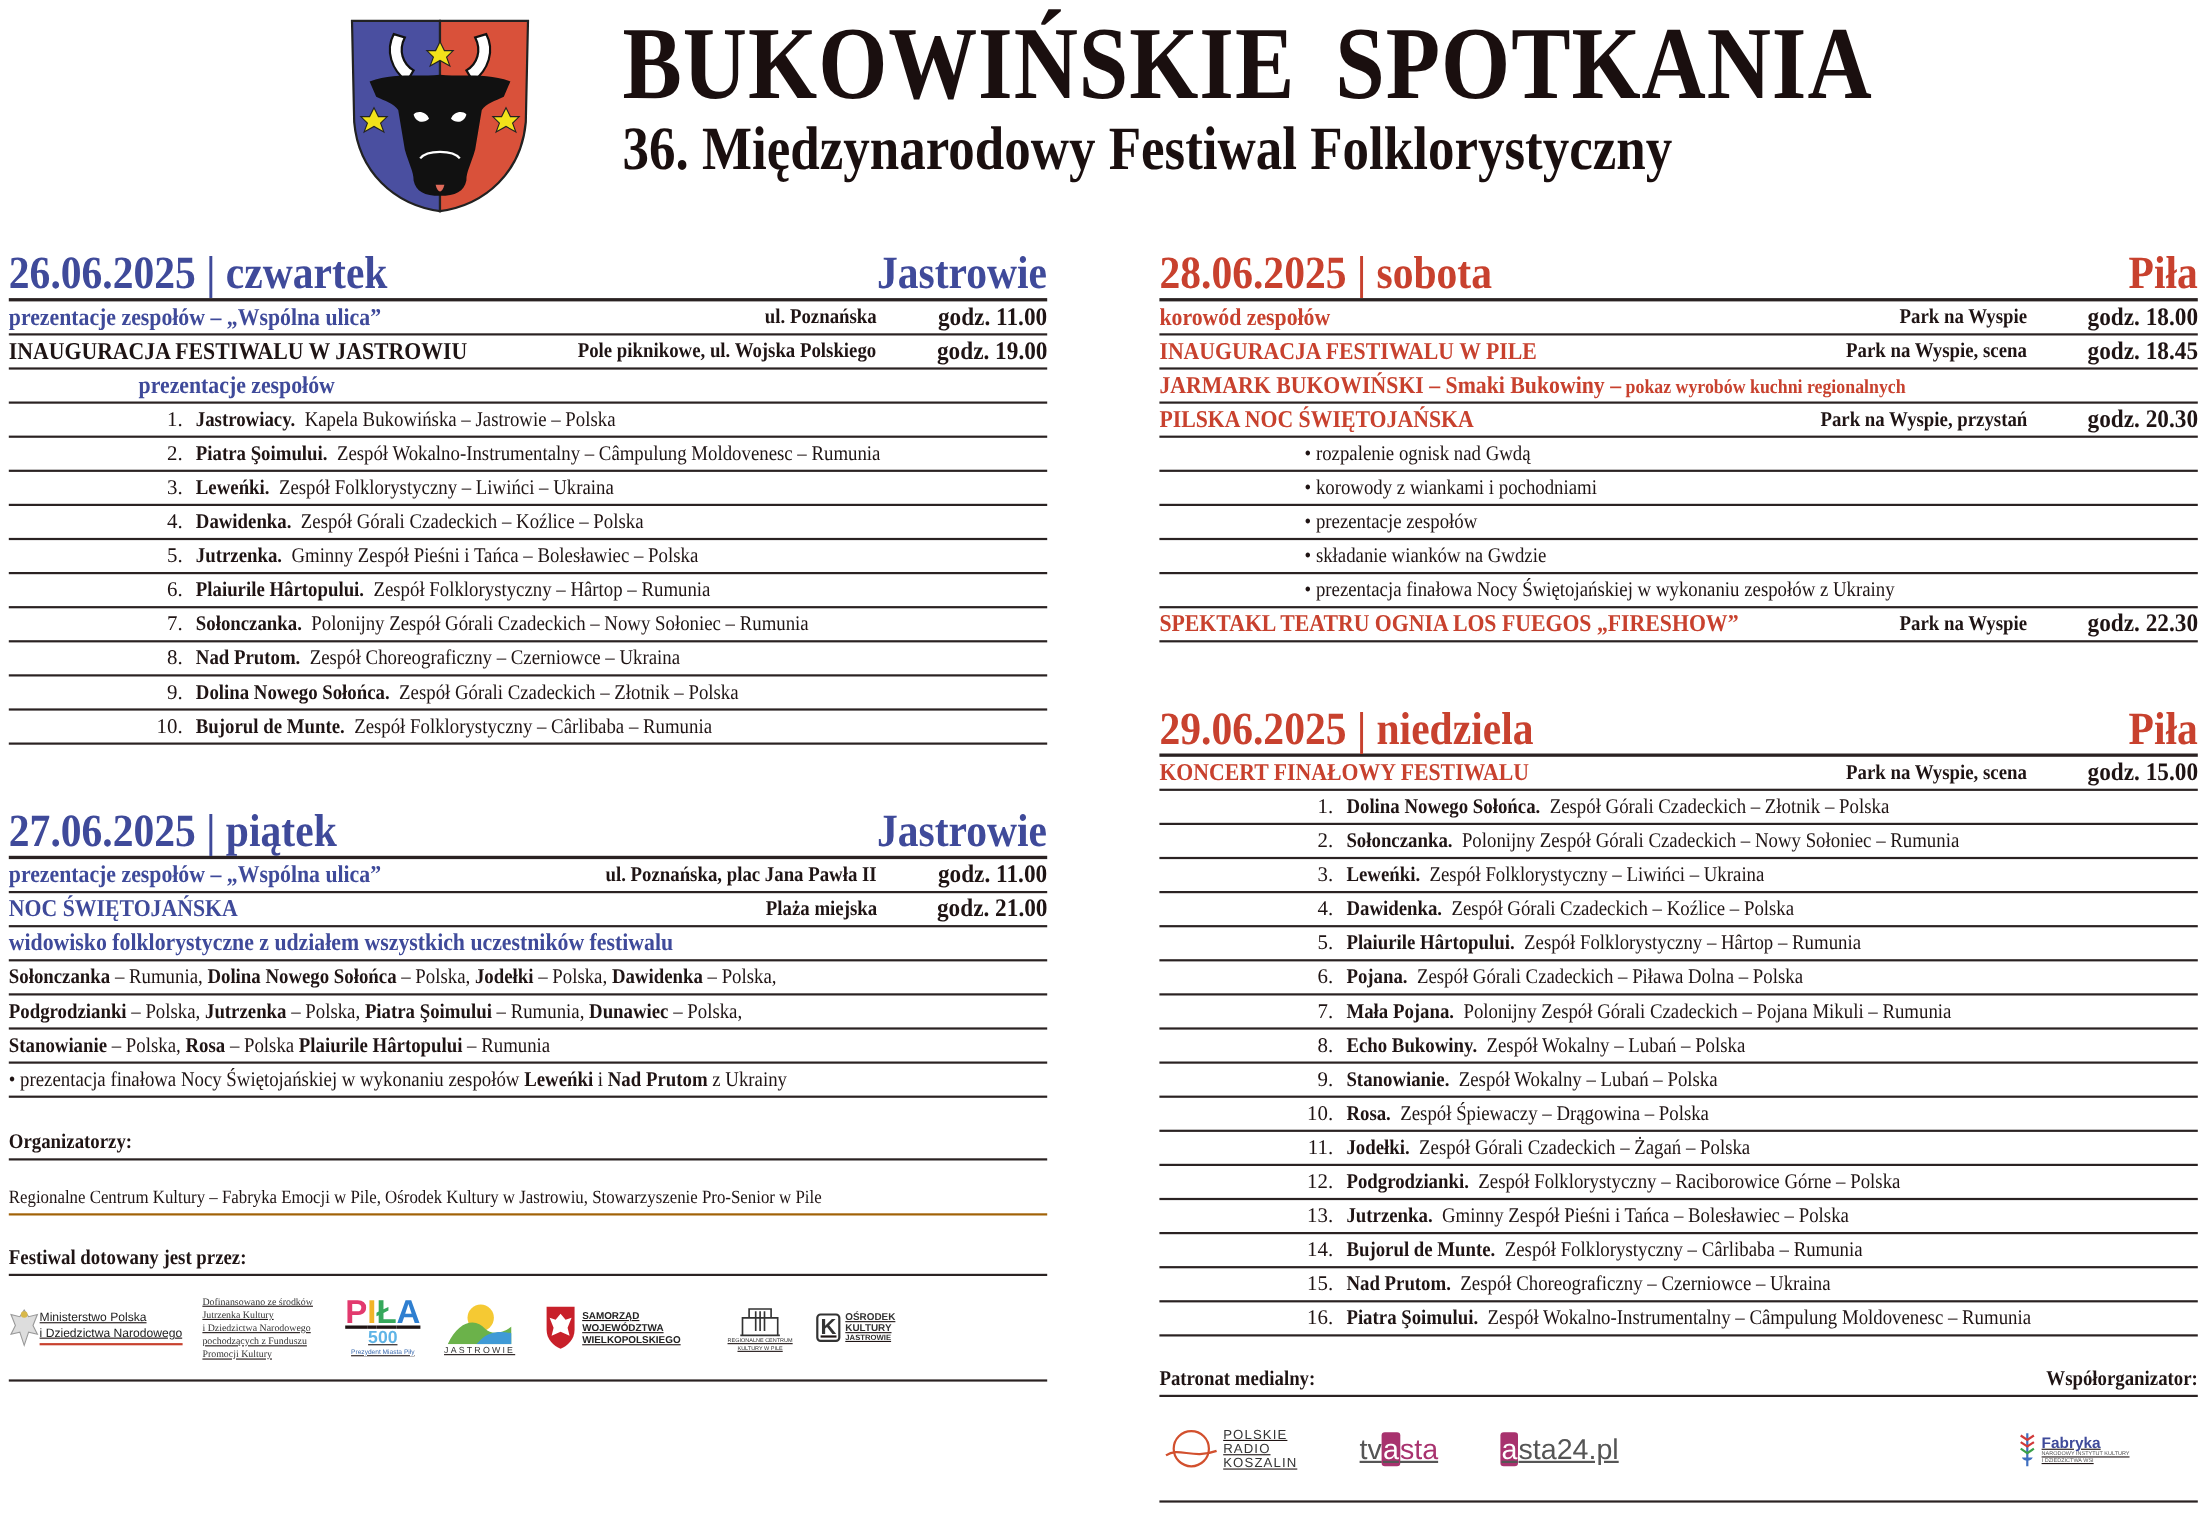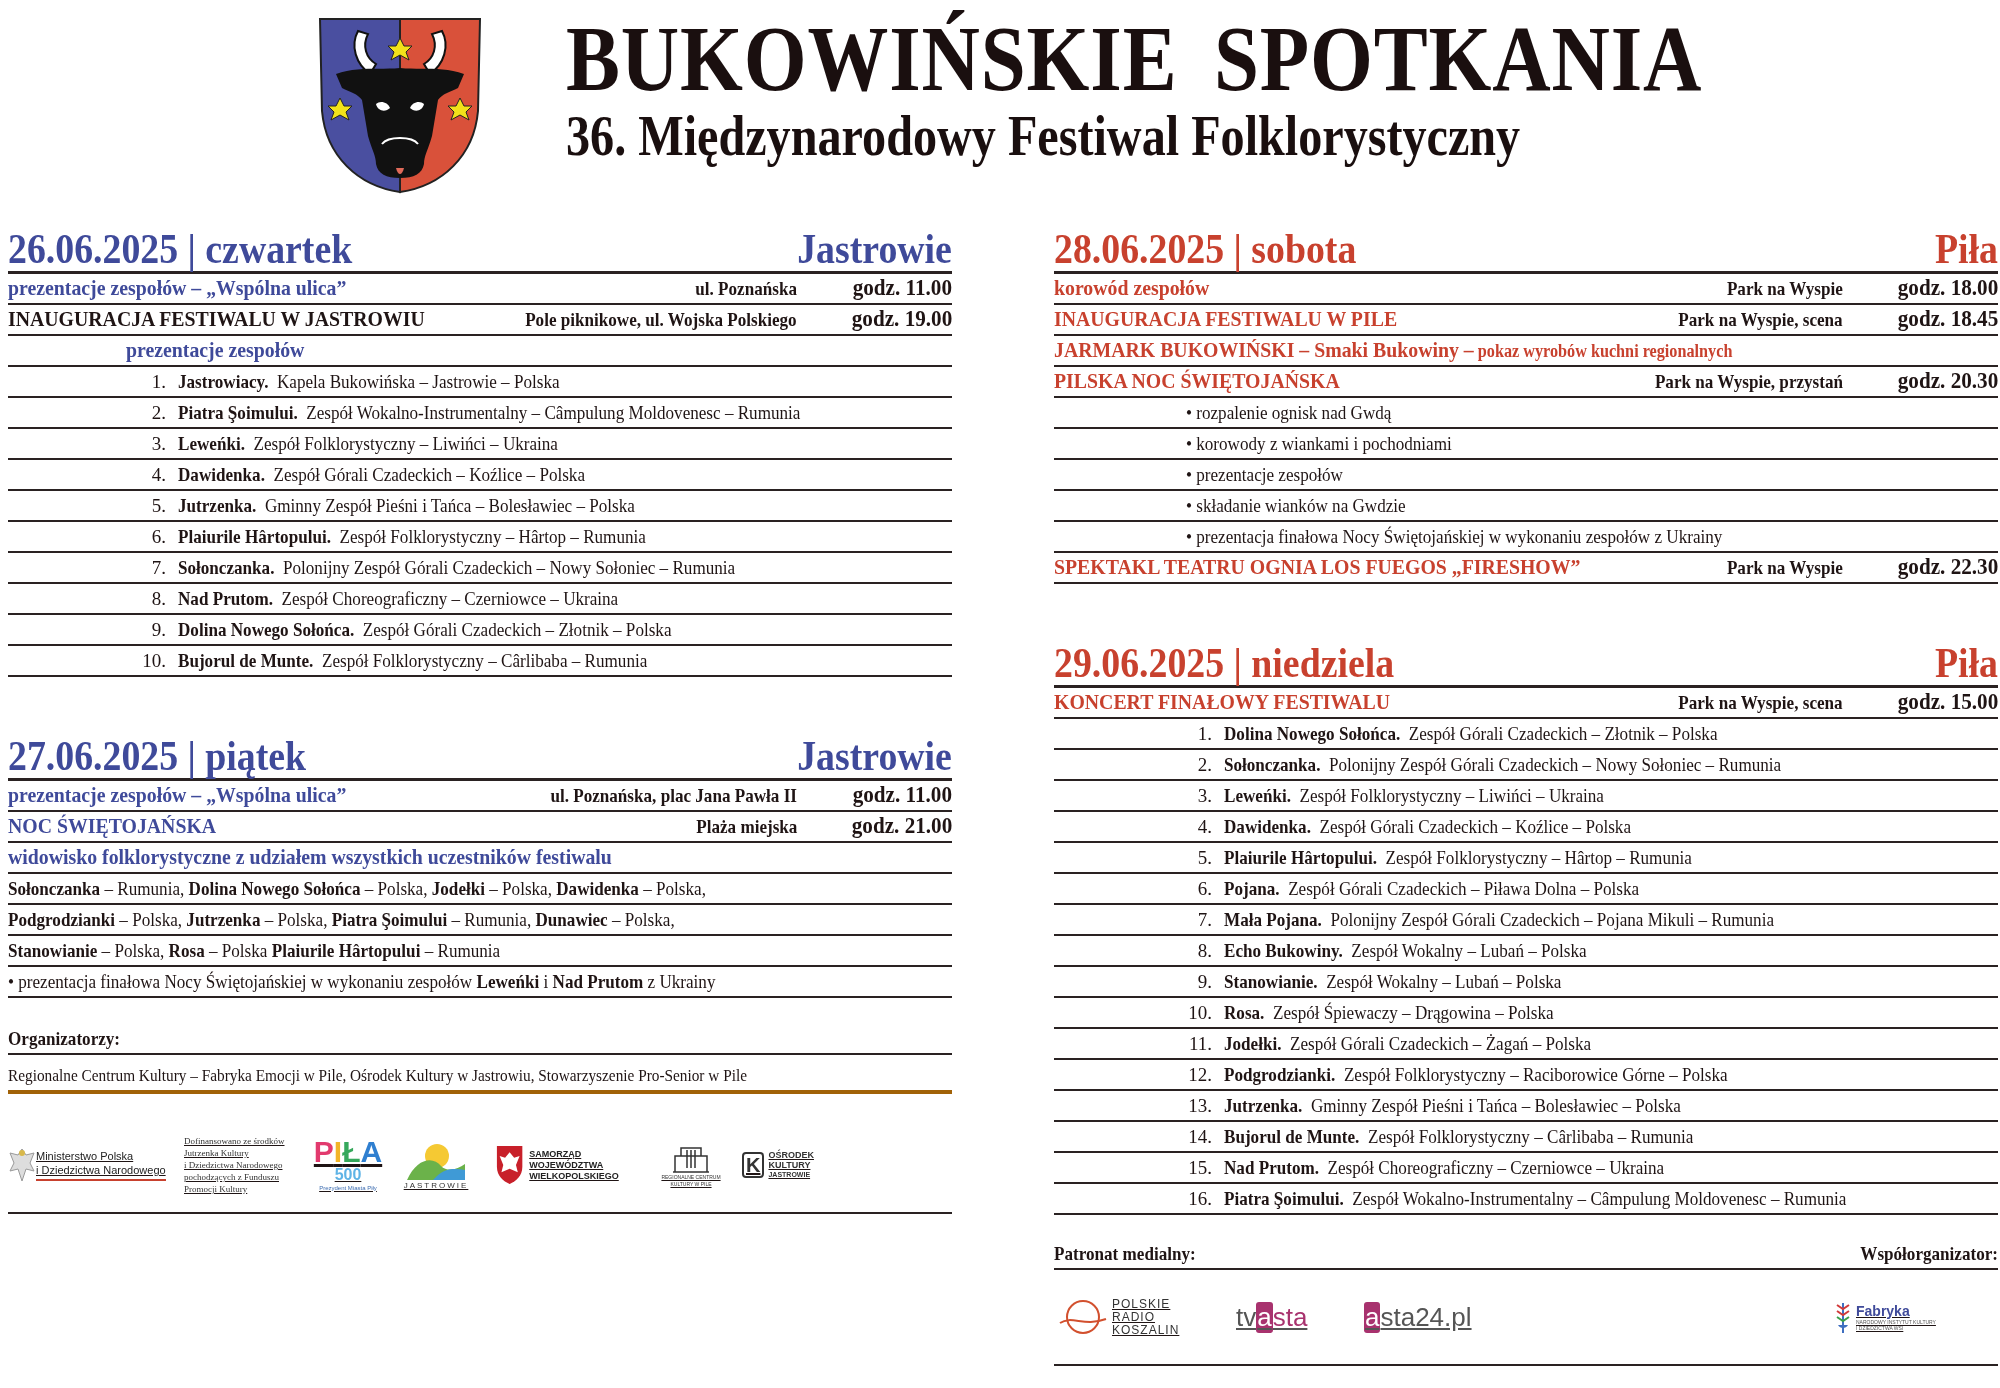--- a/index.html
+++ b/index.html
@@ -27,21 +27,21 @@
   .row .time { position: absolute; right: 0; bottom: 2px; font-size: 23px; font-weight: bold; color: #1f1414; transform: scaleX(0.92); transform-origin: right bottom; }
   .row.sub .lbl { left: 118px; }
   .row.item .num { position: absolute; left: 108px; width: 50px; text-align: right; bottom: 3px; font-size: 19px; }
   .row.item .txt { position: absolute; left: 170px; bottom: 3px; font-size: 19px; transform: scaleX(0.9); transform-origin: left bottom; }
   .row.item .txt b { font-weight: bold; }
   .row.plain .txt { position: absolute; left: 0; bottom: 3px; font-size: 19px; transform: scaleX(0.9); transform-origin: left bottom; }
   .row.bullet .txt { position: absolute; left: 132px; bottom: 3px; font-size: 19px; transform: scaleX(0.9); transform-origin: left bottom; }
 
   .section-label { position: relative; height: 31px; border-bottom: 2px solid #2a2222; }
   .section-label span { position: absolute; left: 0; bottom: 3px; font-size: 19px; font-weight: bold; transform: scaleX(0.9); transform-origin: left bottom; white-space: nowrap; }
-  .section-text { position: relative; height: 39px; border-bottom: 4px solid #a16207; }
+  .section-text { position: relative; height: 50px; border-bottom: 2px solid #a16207; }
   .section-text span { position: absolute; left: 0; bottom: 4px; font-size: 17px; transform: scaleX(0.9); transform-origin: left bottom; white-space: nowrap; }
   .section-text span b { font-weight: bold; }
 
   .logos { position: relative; height: 96px; border-bottom: 2px solid #2a2222; }
   .logo { position: absolute; top: 14px; height: 66px; display: flex; align-items: center; font-family: "Liberation Sans", sans-serif; text-decoration: underline; }
   .logo small { font-size: 9px; line-height: 11px; color: #333; }
 
   .ministry-text { font-size: 11px; line-height: 14px; color: #222; border-bottom: 2px solid #c8412e; padding-bottom: 2px; }
 </style>
 </head>
@@ -164,20 +164,23 @@
     <div class="section-label">
         <span>Organizatorzy:</span>
       </div>
     <div class="section-text">
         <span>Regionalne Centrum Kultury – Fabryka Emocji w Pile,   Ośrodek Kultury w Jastrowiu,   Stowarzyszenie Pro-Senior w Pile</span>
       </div>
   </div>
 
 
   <div style="margin-top:24px;">
+    <div class="section-label">
+        <span>Festiwal dotowany jest przez:</span>
+      </div>
     <div class="logos">
       <div class="logo" style="left:0;width:160px;">
         <svg width="28" height="40" viewBox="0 0 28 40">
             <path d="M14 4 L18 10 L26 8 L22 18 L26 26 L18 24 L14 36 L10 24 L2 26 L6 18 L2 8 L10 10 Z" fill="#ddd" stroke="#999"></path>
             <circle cx="14" cy="8" r="3" fill="#d8b84a"></circle>
           </svg>
         <div class="ministry-text">
             <div>Ministerstwo Polska</div>
             <div>i Dziedzictwa Narodowego</div>
           </div>

